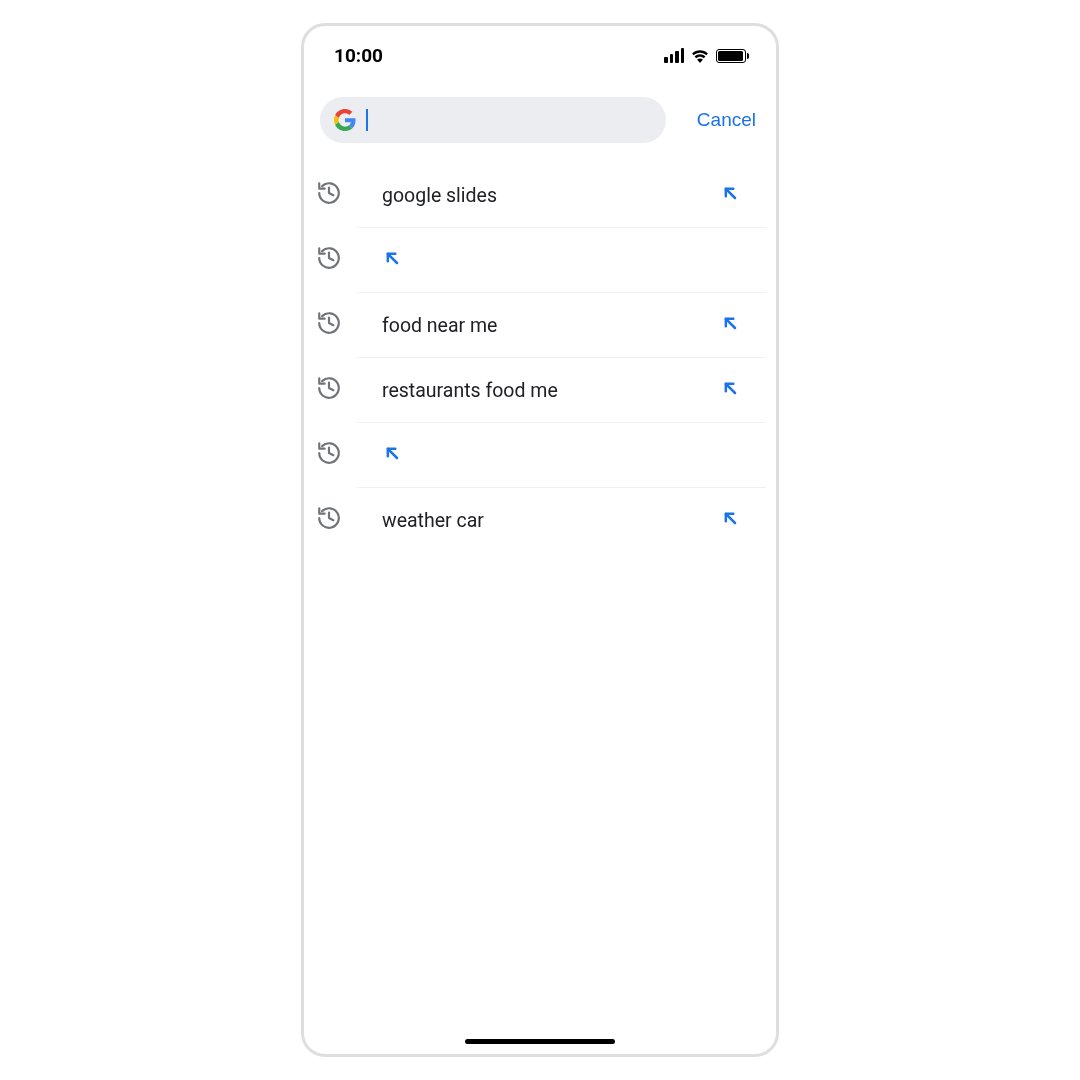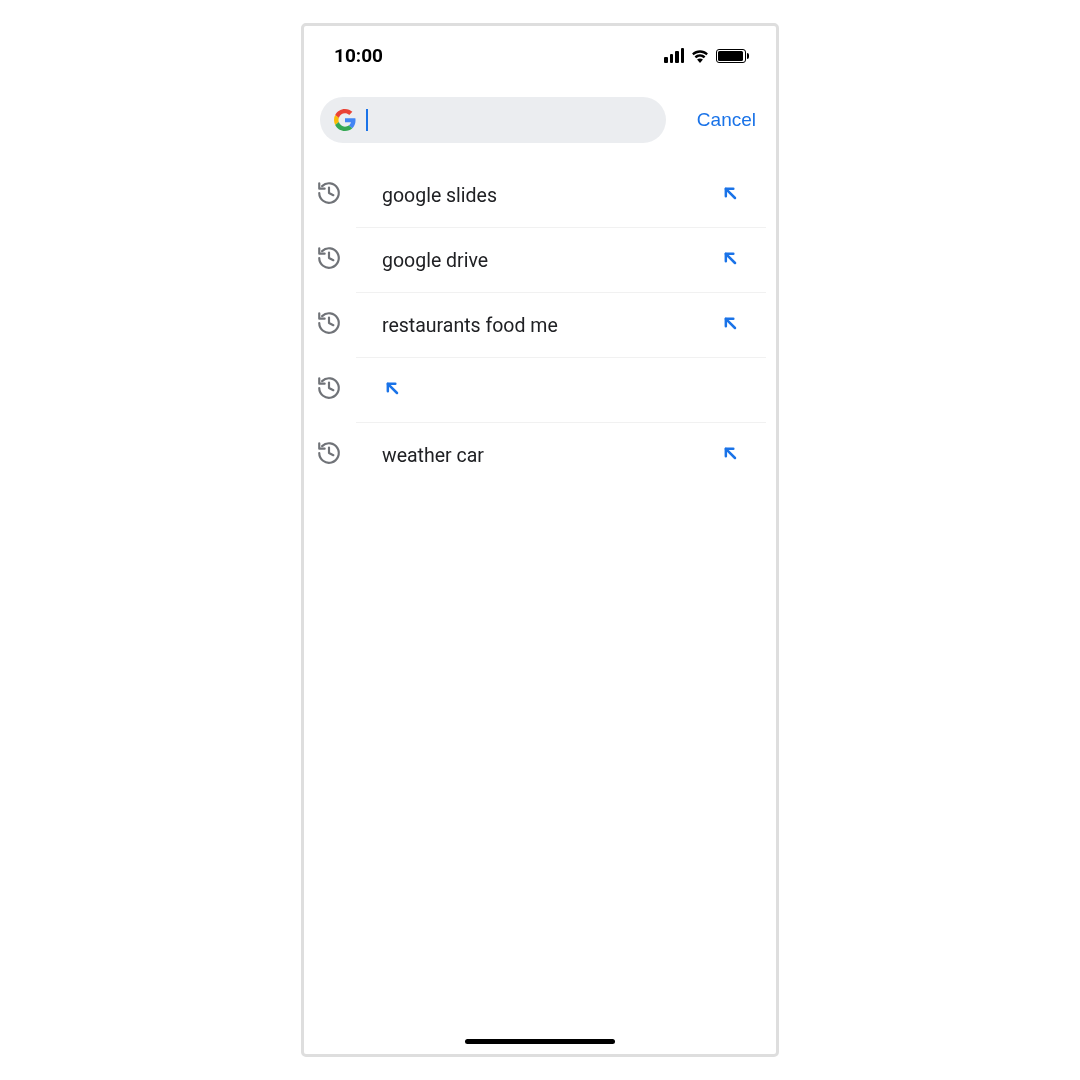--- a/index.html
+++ b/index.html
@@ -9,21 +9,21 @@
       width: 1080px;
       height: 1080px;
       display: flex;
       align-items: center;
       justify-content: center;
     }
     .device-frame {
       width: 478px;
       height: 1034px;
       border: 3px solid #dedede;
-      border-radius: 5px;
+      border-radius: 24px;
       background: #ffffff;
       position: relative;
       overflow: hidden;
       display: flex;
       flex-direction: column;
     }
     .status-bar {
       display: flex;
       justify-content: space-between;
       align-items: center;
@@ -213,21 +213,32 @@
             <line x1="18" y1="18" x2="7" y2="7"></line>
             <polyline points="7 16 7 7 16 7"></polyline>
           </svg></span>
       </div>
       <div class="suggestion-row">
         <span class="history-icon"><svg width="26" height="26" viewBox="0 0 24 24" fill="none" stroke="#707378" stroke-width="2" stroke-linecap="round" stroke-linejoin="round">
             <path d="M3 12a9 9 0 1 0 2.64-6.36"></path>
             <polyline points="3 3 3 8 8 8"></polyline>
             <polyline points="12 7 12 12 16 14"></polyline>
           </svg></span>
-        <span class="suggestion-text">google drive</span>
+        <span class="insert-arrow"><svg width="20" height="20" viewBox="0 0 24 24" fill="none" stroke="#1a73e8" stroke-width="3" stroke-linecap="round" stroke-linejoin="round">
+            <line x1="18" y1="18" x2="7" y2="7"></line>
+            <polyline points="7 16 7 7 16 7"></polyline>
+          </svg></span>
+      </div>
+      <div class="suggestion-row">
+        <span class="history-icon"><svg width="26" height="26" viewBox="0 0 24 24" fill="none" stroke="#707378" stroke-width="2" stroke-linecap="round" stroke-linejoin="round">
+            <path d="M3 12a9 9 0 1 0 2.64-6.36"></path>
+            <polyline points="3 3 3 8 8 8"></polyline>
+            <polyline points="12 7 12 12 16 14"></polyline>
+          </svg></span>
+        <span class="suggestion-text">food near me</span>
         <span class="insert-arrow"><svg width="20" height="20" viewBox="0 0 24 24" fill="none" stroke="#1a73e8" stroke-width="3" stroke-linecap="round" stroke-linejoin="round">
             <line x1="18" y1="18" x2="7" y2="7"></line>
             <polyline points="7 16 7 7 16 7"></polyline>
           </svg></span>
       </div>
       <div class="suggestion-row">
         <span class="history-icon"><svg width="26" height="26" viewBox="0 0 24 24" fill="none" stroke="#707378" stroke-width="2" stroke-linecap="round" stroke-linejoin="round">
             <path d="M3 12a9 9 0 1 0 2.64-6.36"></path>
             <polyline points="3 3 3 8 8 8"></polyline>
             <polyline points="12 7 12 12 16 14"></polyline>

